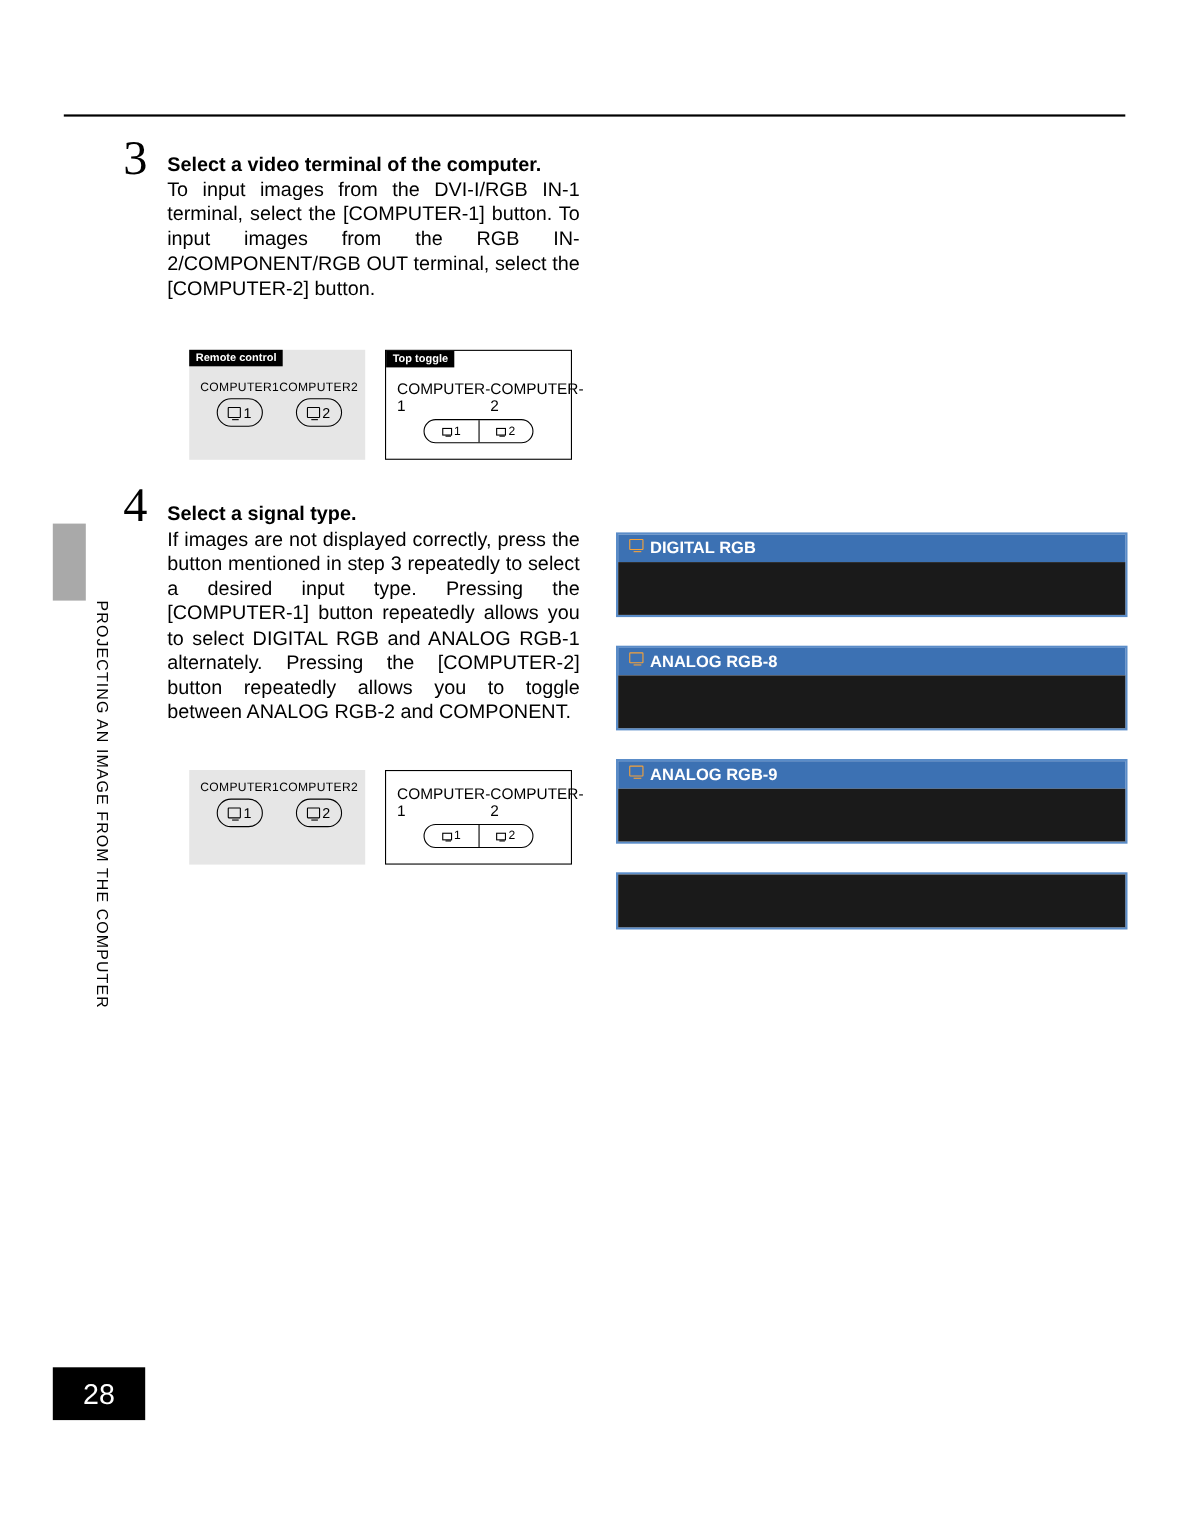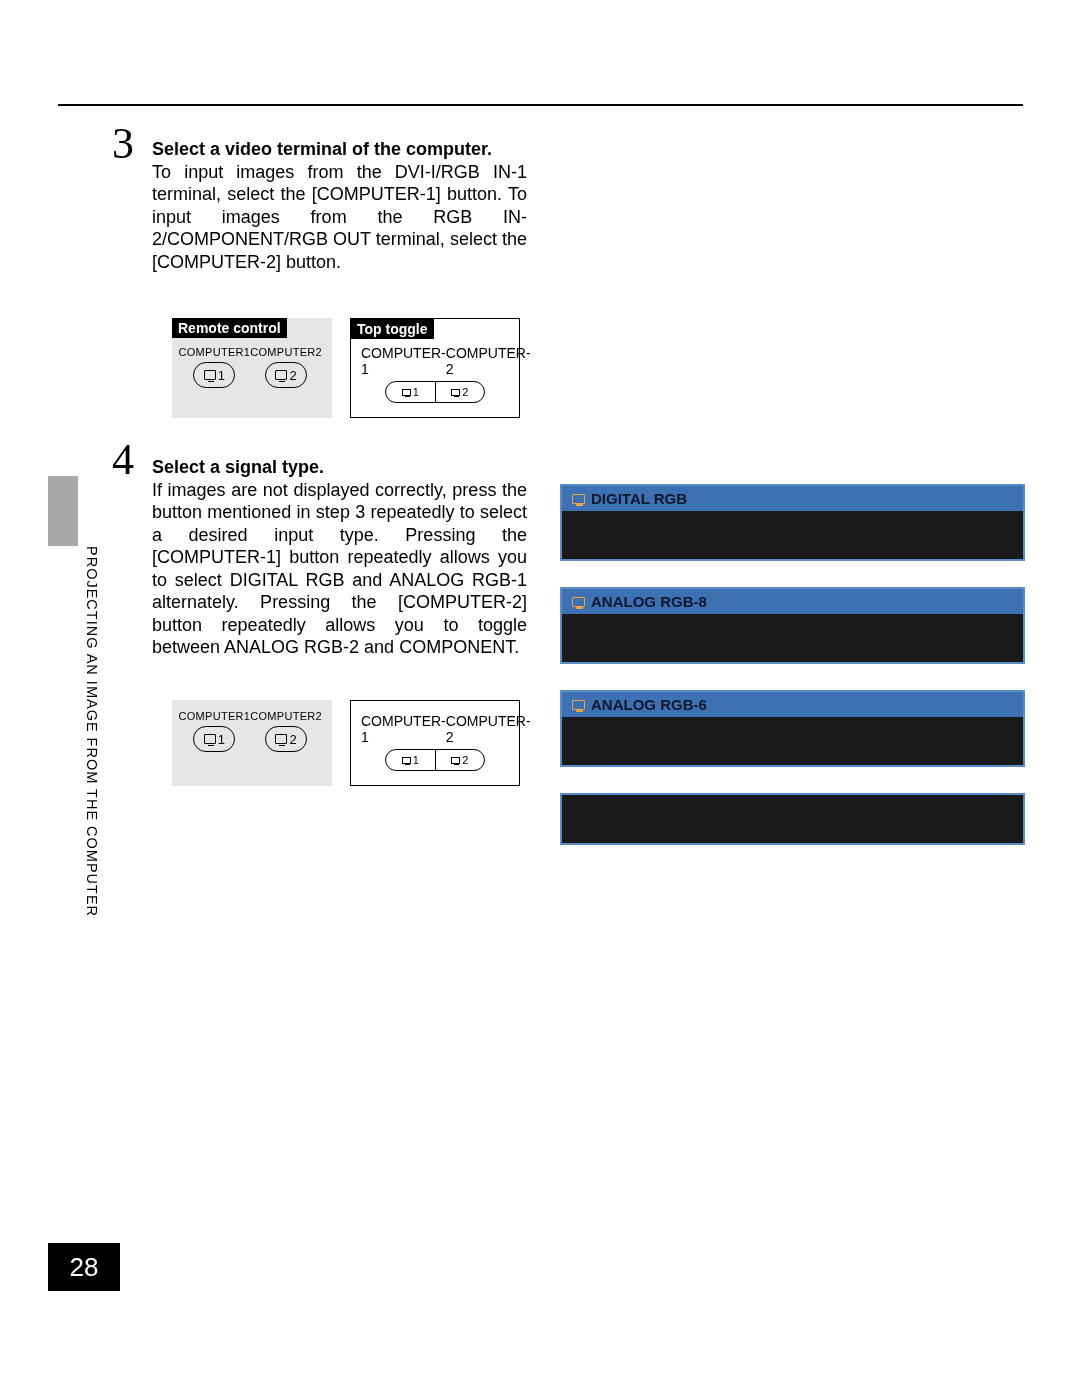--- a/index.html
+++ b/index.html
@@ -14,45 +14,45 @@
 .step-content { position: absolute; width: 375px; font-size: 18px; line-height: 1.25; }
 .step3-content { top: 138px; left: 152px; }
 .step4-content { top: 456px; left: 152px; }
 .step-title { font-weight: bold; text-align: justify; }
 .step-body { text-align: justify; }
 .control-panel { position: absolute; display: flex; gap: 18px; }
 .panel3 { top: 318px; left: 172px; }
 .panel4 { top: 700px; left: 172px; }
 .remote-box { background: #e6e6e6; width: 160px; position: relative; padding: 22px 10px 14px 10px; }
 .top-box { background: #fff; border: 1px solid #000; width: 170px; position: relative; padding: 22px 10px 14px 10px; }
-.box-label { position: absolute; top: 0; left: 0; background: #000; color: #fff; font-size: 14px; font-weight: bold; padding: 2px 6px; }
-.remote-controls { display: flex; justify-content: flex-end; margin-top: 6px; margin-left: 32px; }
+.box-label { position: absolute; top: 0; left: 0; background: #000; color: #fff; font-size: 10px; font-weight: bold; padding: 2px 6px; }
+.remote-controls { display: flex; justify-content: flex-start; margin-top: 6px; }
 .remote-item { text-align: center; }
 .remote-label { font-size: 11px; letter-spacing: 0.3px; }
 .remote-btn { margin-top: 4px; display: inline-flex; align-items: center; justify-content: center; gap: 2px; width: 42px; height: 26px; border: 1.5px solid #000; border-radius: 13px; font-size: 13px; }
 .monitor-glyph { display: inline-block; width: 12px; height: 10px; border: 1.5px solid #000; border-radius: 1px; position: relative; }
 .monitor-glyph::after { content: ""; position: absolute; bottom: -3px; left: 3px; width: 6px; height: 1.5px; background: #000; }
 .top-labels { display: flex; justify-content: space-around; font-size: 14px; margin-top: 4px; }
 .top-pill { margin: 4px auto 0 auto; width: 100px; height: 22px; border: 1px solid #000; border-radius: 11px; display: flex; align-items: center; }
 .top-pill-half { flex: 1; display: flex; align-items: center; justify-content: center; gap: 2px; font-size: 11px; }
 .top-pill-div { width: 1px; height: 100%; background: #000; }
 .mini-monitor { display: inline-block; width: 9px; height: 7px; border: 1px solid #000; position: relative; }
 .mini-monitor::after { content: ""; position: absolute; bottom: -2px; left: 2px; width: 5px; height: 1px; background: #000; }
 .signal-col { position: absolute; top: 484px; left: 560px; width: 465px; display: flex; flex-direction: column; gap: 26px; }
 .signal-box { border: 2px solid #5a8cc8; }
-.signal-header { background: #3c71b3; color: #0f172a; font-size: 15px; font-weight: bold; padding: 4px 10px; display: flex; align-items: center; gap: 6px; }
+.signal-header { background: #3c71b3; color: #ffffff; font-size: 15px; font-weight: bold; padding: 4px 10px; display: flex; align-items: flex-start; gap: 6px; }
 .signal-body { background: #1a1a1a; height: 48px; }
 .sig-icon-monitor { display: inline-block; width: 13px; height: 10px; border: 1.5px solid #f5a23b; border-radius: 1px; position: relative; }
 .sig-icon-monitor::after { content: ""; position: absolute; bottom: -3px; left: 3px; width: 7px; height: 1.5px; background: #f5a23b; }
 .sig-icon-comp { display: inline-flex; gap: 2px; }
 .sig-dot { width: 5px; height: 5px; border-radius: 50%; }
 .d-red { background: #e74c3c; }
 .d-green { background: #2ecc71; }
 .d-blue { background: #3498db; }
-.page-num { position: absolute; bottom: 106px; left: 48px; width: 72px; height: 48px; background: #000; color: #fff; font-size: 26px; display: flex; align-items: center; justify-content: center; }
+.page-num { position: absolute; bottom: 106px; left: 48px; width: 84px; height: 48px; background: #000; color: #fff; font-size: 26px; display: flex; align-items: center; justify-content: center; }
 </style>
 </head>
 <body>
 
 <div class="page">
   <div class="rule"></div>
   <div class="tab-marker"></div>
   <div class="side-text">PROJECTING AN IMAGE FROM THE COMPUTER</div>
 
   <div class="step-num step3-num">3</div>
@@ -156,21 +156,21 @@
     <div class="signal-box">
       <div class="signal-header">
           <span class="sig-icon-monitor"></span>
           <span>ANALOG RGB-8</span>
         </div>
       <div class="signal-body"></div>
     </div>
     <div class="signal-box">
       <div class="signal-header">
           <span class="sig-icon-monitor"></span>
-          <span>ANALOG RGB-6</span>
+          <span>ANALOG RGB-9</span>
         </div>
       <div class="signal-body"></div>
     </div>
     <div class="signal-box">
       <div class="signal-body"></div>
     </div>
   </div>
 
   <div class="page-num">28</div>
 </div>

